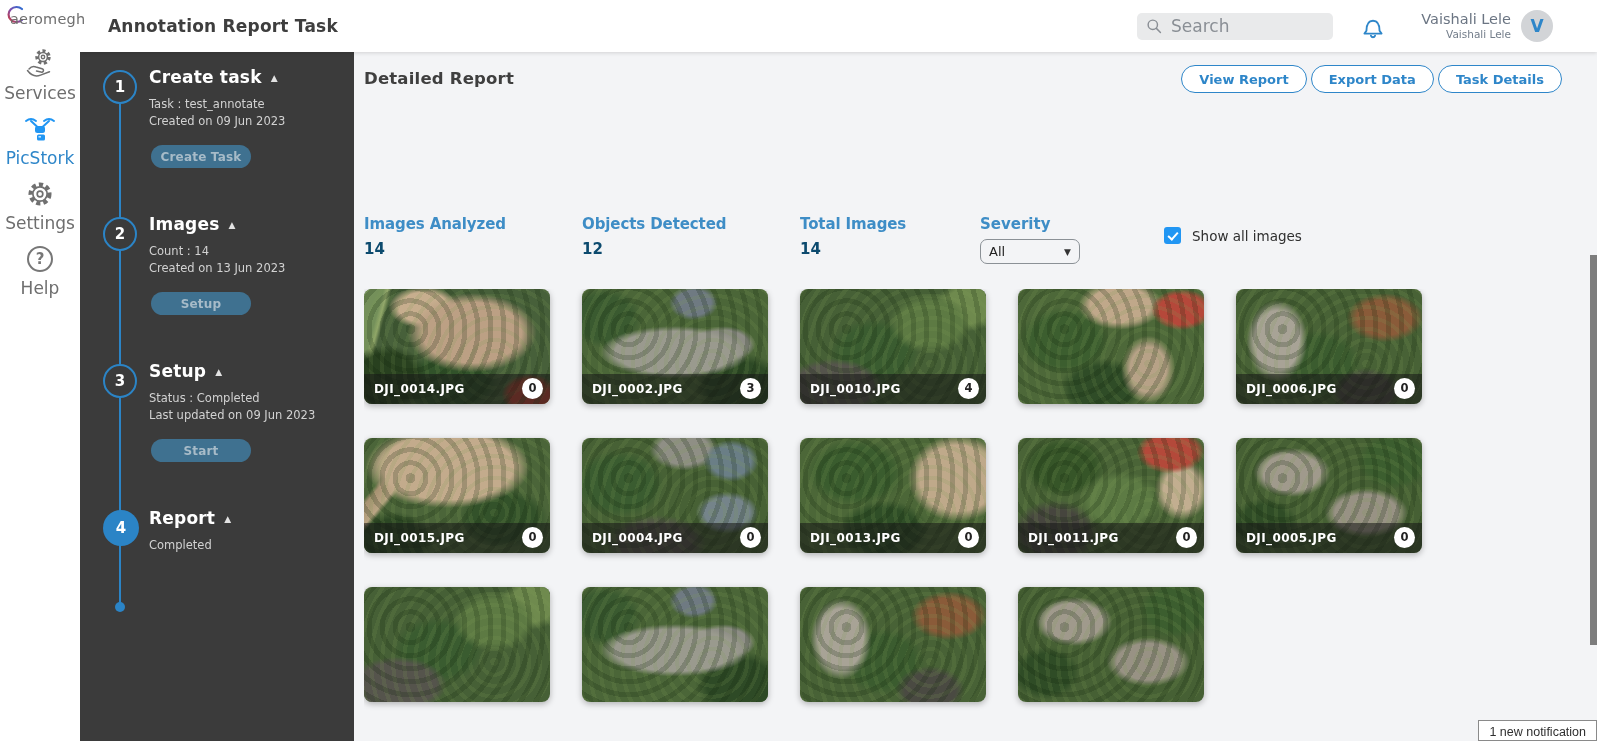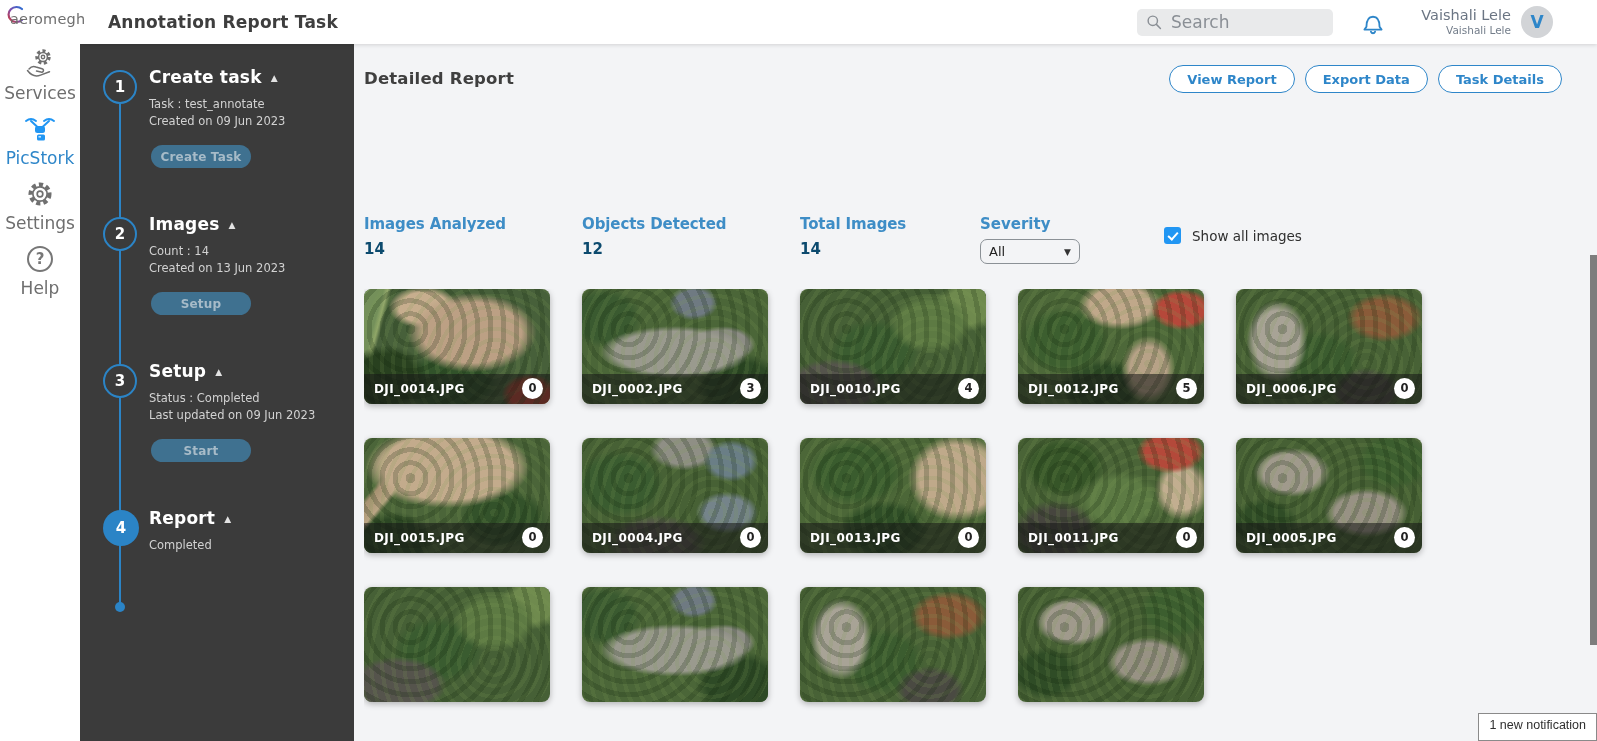--- a/index.html
+++ b/index.html
@@ -11,21 +11,21 @@
   .logo { position:relative; height:40px; }
   .logo svg { position:absolute; left:5px; top:4px; }
   .logo-text { position:absolute; left:10px; top:11px; font-size:14.5px; color:#6f6f6f; letter-spacing:.2px; }
   .rail-item { width:80px; height:58px; margin-top:7px; display:flex; flex-direction:column; align-items:center; justify-content:flex-start; cursor:pointer; }
   .rail-item .ric { height:34px; display:flex; align-items:center; justify-content:center; }
   .rail-label { font-size:17px; color:#6e6e6e; margin-top:2px; }
   .rail-item.active .rail-label { color:#2e86c9; }
   .help-circle { width:26px; height:26px; border:2px solid #777; border-radius:50%; color:#777; font-size:15px; font-weight:bold; display:flex; align-items:center; justify-content:center; }
 
   
-  .topbar { position:absolute; left:80px; top:0; right:0; height:44px; background:#fff; box-shadow:0 1px 4px rgba(0,0,0,.14); z-index:5; display:flex; align-items:center; }
+  .topbar { position:absolute; left:80px; top:0; right:0; height:52px; background:#fff; box-shadow:0 1px 4px rgba(0,0,0,.14); z-index:5; display:flex; align-items:center; }
   .page-title { margin-left:28px; font-size:17px; font-weight:bold; color:#3e3e3e; letter-spacing:.2px; }
   .search-wrap { position:relative; margin-left:auto; width:196px; height:27px; }
   .search-wrap svg { position:absolute; left:9px; top:5px; }
   .search-input { width:196px; height:27px; border:none; border-radius:5px; background:#e9eaeb; padding-left:34px; font-size:17px; color:#555; outline:none; font-family:inherit; }
   .search-input::placeholder { color:#8a8f95; }
   .bell { margin-left:26px; cursor:pointer; display:flex; align-items:center; }
   .user-block { margin-left:12px; width:112px; display:flex; flex-direction:column; align-items:flex-end; cursor:pointer; }
   .user-name { font-size:14.5px; color:#6b7583; line-height:17px; }
   .user-sub { font-size:10.5px; color:#737d8a; line-height:13px; }
   .avatar { margin-left:10px; margin-right:44px; width:32px; height:32px; border-radius:50%; background:#d2d4d7; color:#2e86c9; font-size:17px; font-weight:bold; display:flex; align-items:center; justify-content:center; cursor:pointer; }
@@ -42,21 +42,21 @@
   .step-title-row { display:flex; align-items:center; cursor:pointer; }
   .step-title { font-size:17px; font-weight:bold; color:#fff; letter-spacing:.2px; }
   .caret { font-size:9px; color:#e3e3e3; margin-left:9px; padding-top:2px; }
   .step p { font-size:11.5px; color:#d2d2d2; line-height:17px; }
   .step p:first-of-type { margin-top:9px; }
   .step-btn { margin-top:15px; margin-left:2px; width:100px; height:23px; border:none; border-radius:12px; background:#3f7190; color:#a7bbc8; font-size:12px; font-weight:bold; font-family:inherit; cursor:pointer; letter-spacing:.2px; }
 
   
   .main { position:absolute; left:354px; top:40px; right:0; bottom:0; background:#f3f4f6; overflow:hidden;padding-left:19px; }
   .report-title { position:absolute; left:10px; top:29px; font-size:16.5px; font-weight:600; color:#3f3f3f; letter-spacing:.2px; }
-  .actions { position:absolute; top:25px; right:35px; display:flex; gap:10px; }
+  .actions { position:absolute; top:25px; right:35px; display:flex; gap:4px; }
   .action-btn { height:28px; padding:0 17px; background:#fff; border:1.5px solid #2e86c9; border-radius:15px; color:#2e86c9; font-size:13px; font-weight:bold; font-family:inherit; cursor:pointer; }
   .tags { position:absolute; left:35px; top:77px; display:flex; gap:17px; }
   .tag { background:#b9b9b9; color:#3b3b3b; font-size:12px; padding:5px 14px; border-radius:13px; cursor:pointer; }
   .stat { position:absolute; top:175px; }
   .st1{left:10px;} .st2{left:228px;} .st3{left:446px;}
   .stat-label { font-size:15px; font-weight:bold; color:#3e8dc6; letter-spacing:-.1px; }
   .stat-value { margin-top:7px; font-size:15px; font-weight:bold; color:#0c4a6e; }
   .sev { position:absolute; left:626px; top:175px; }
   .sev-label { font-size:15px; font-weight:bold; color:#3e8dc6; }
   .sev-select { margin-top:6px; width:100px; height:25px; border:1.5px solid #8b9196; border-radius:7px; display:flex; align-items:center; padding:0 8px; cursor:pointer; background:transparent; }
@@ -133,21 +133,21 @@
     radial-gradient(60px 45px at 20% 82%, #46453e 0 50%, transparent 72%),
     radial-gradient(55px 40px at 25% 25%, #365528 0 55%, transparent 75%), #4a6437; }
   .v10 { background:
     radial-gradient(55px 35px at 30% 30%, #a09a8c 0 52%, transparent 70%),
     radial-gradient(60px 35px at 70% 65%, #989284 0 52%, transparent 70%),
     radial-gradient(45px 35px at 15% 75%, #2f4c26 0 55%, transparent 75%),
     radial-gradient(50px 38px at 85% 20%, #3c5e2f 0 55%, transparent 75%), #466034; }
 
   
   .scroll-thumb { position:absolute; right:0; top:255px; width:7px; height:390px; background:#7d7d7d; z-index:9; cursor:grab; }
-  .notify { position:absolute; right:0; bottom:0; background:#fff; border:1px solid #8a8a8a; padding:4px 10px 8px 10px; font-family:"Liberation Sans","DejaVu Sans",sans-serif; font-size:12.5px; color:#2f2f2f; z-index:10; }
+  .notify { position:absolute; right:0; bottom:0; background:#fff; border:1px solid #8a8a8a; padding:4px 10px 1px 10px; font-family:"Liberation Sans","DejaVu Sans",sans-serif; font-size:12.5px; color:#2f2f2f; z-index:10; }
 </style>
 </head>
 <body>
 
 <div class="app">
 
   <aside class="rail">
     <div class="logo">
       <svg width="22" height="24" viewBox="0 0 22 24">
         <defs>
@@ -337,24 +337,20 @@
         <div class="card">
           <div class="aerial v3"></div>
           <div class="caption">
             <span class="fname">DJI_0010.JPG</span>
             <span class="badge">4</span>
           </div>
         </div>
 
         <div class="card">
           <div class="aerial v4"></div>
-          <div class="caption">
-            <span class="fname">DJI_0012.JPG</span>
-            <span class="badge">5</span>
-          </div>
         </div>
 
         <div class="card">
           <div class="aerial v5"></div>
           <div class="caption">
             <span class="fname">DJI_0006.JPG</span>
             <span class="badge">0</span>
           </div>
         </div>
 

